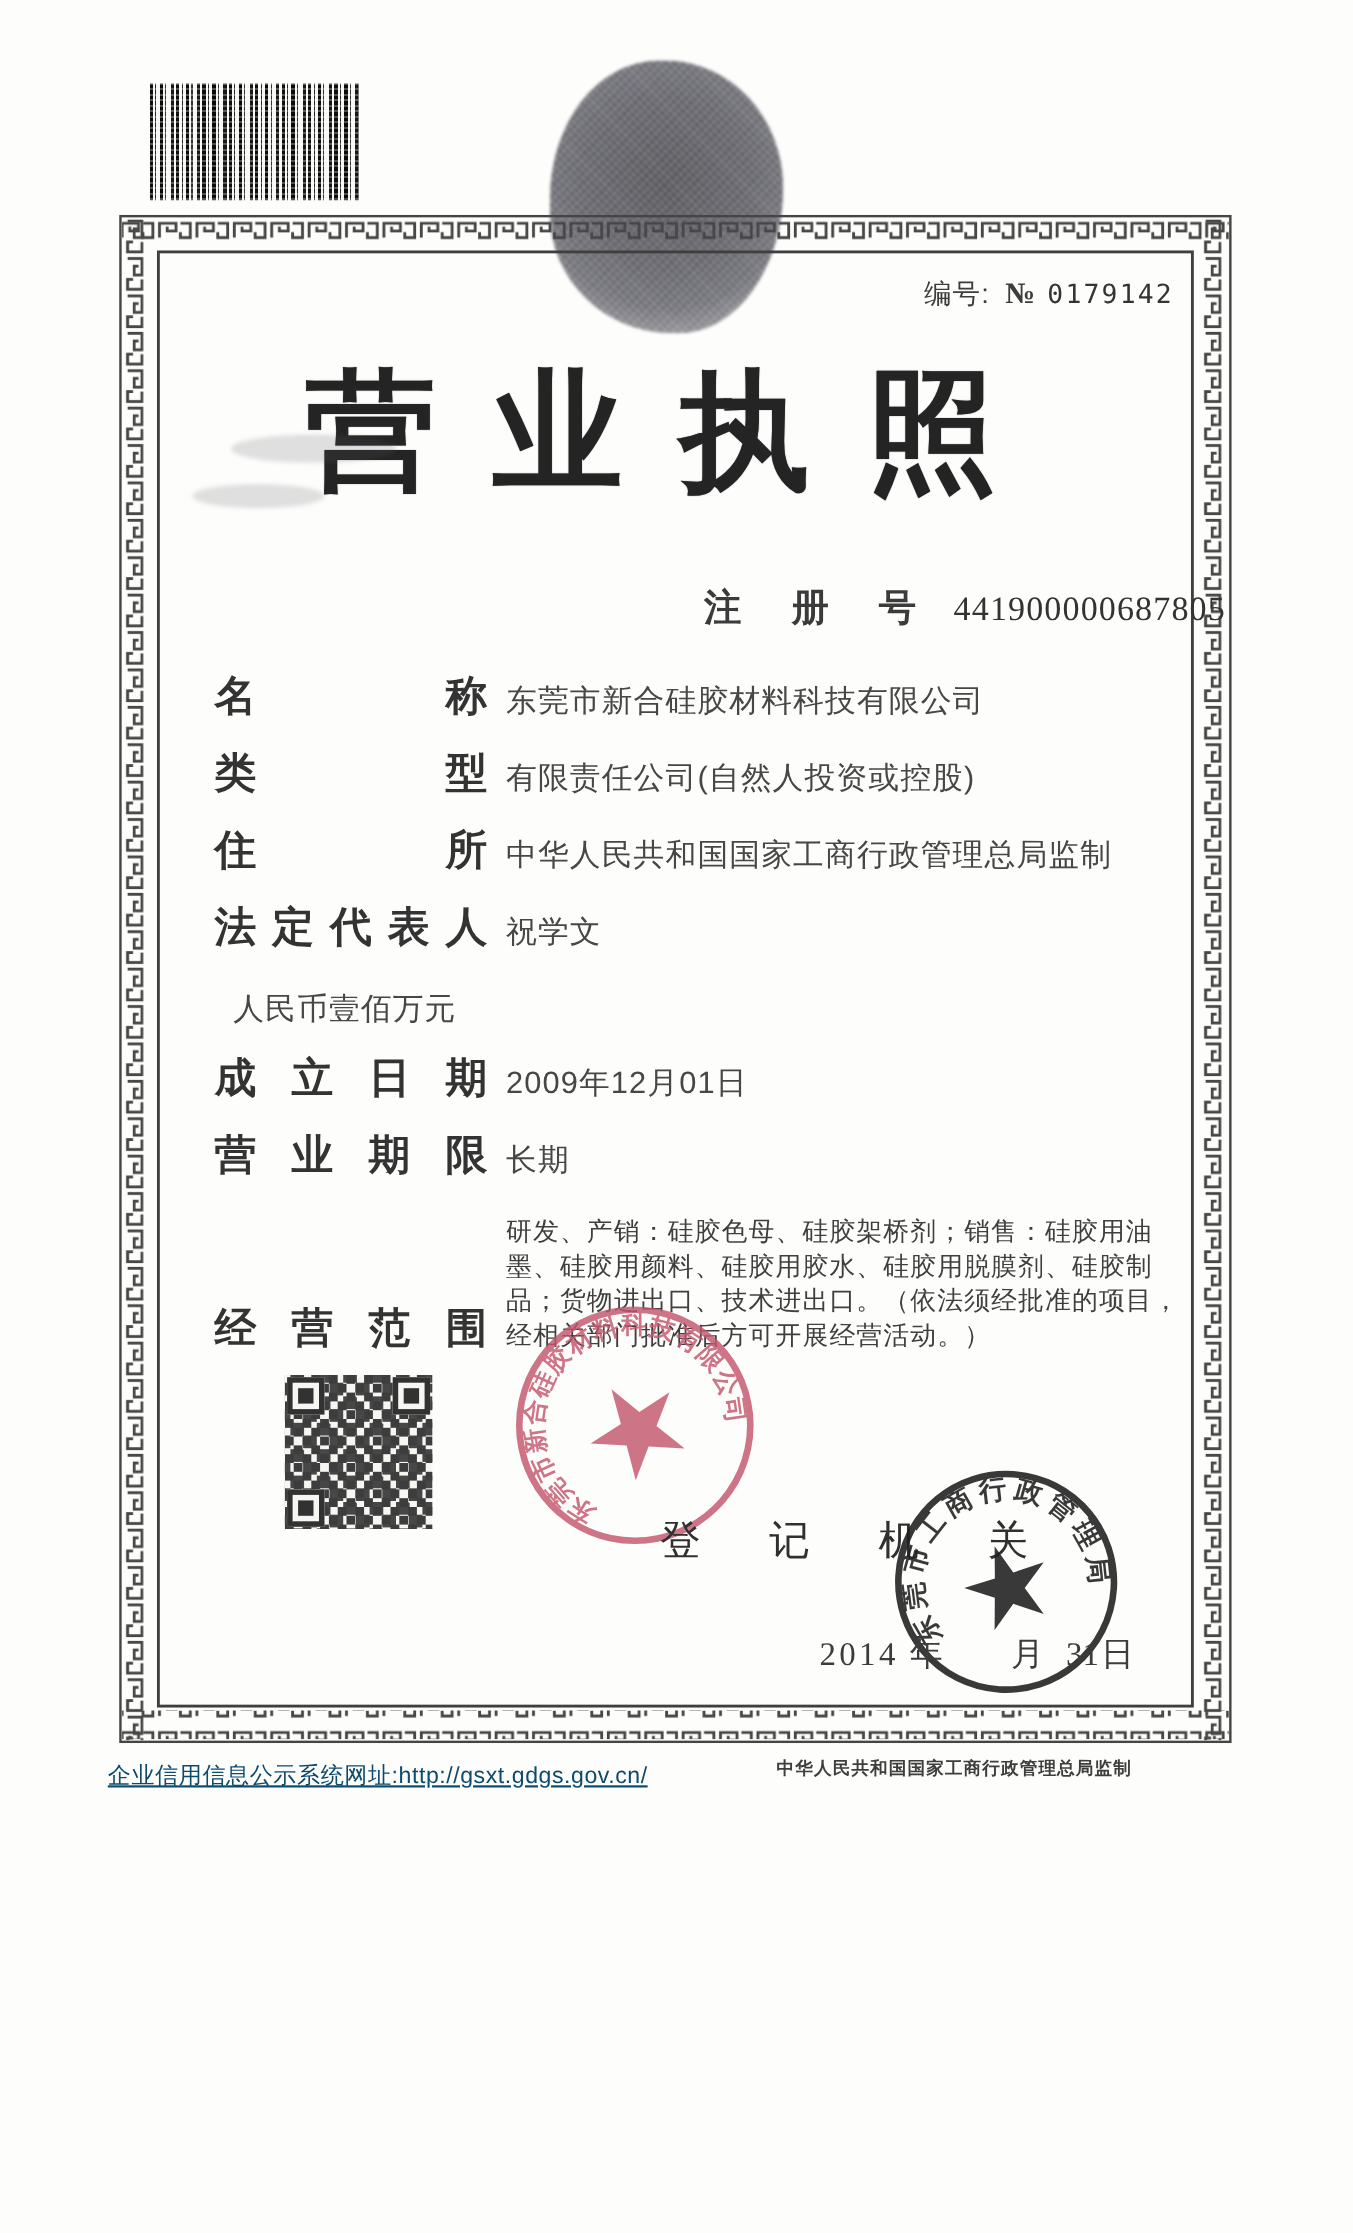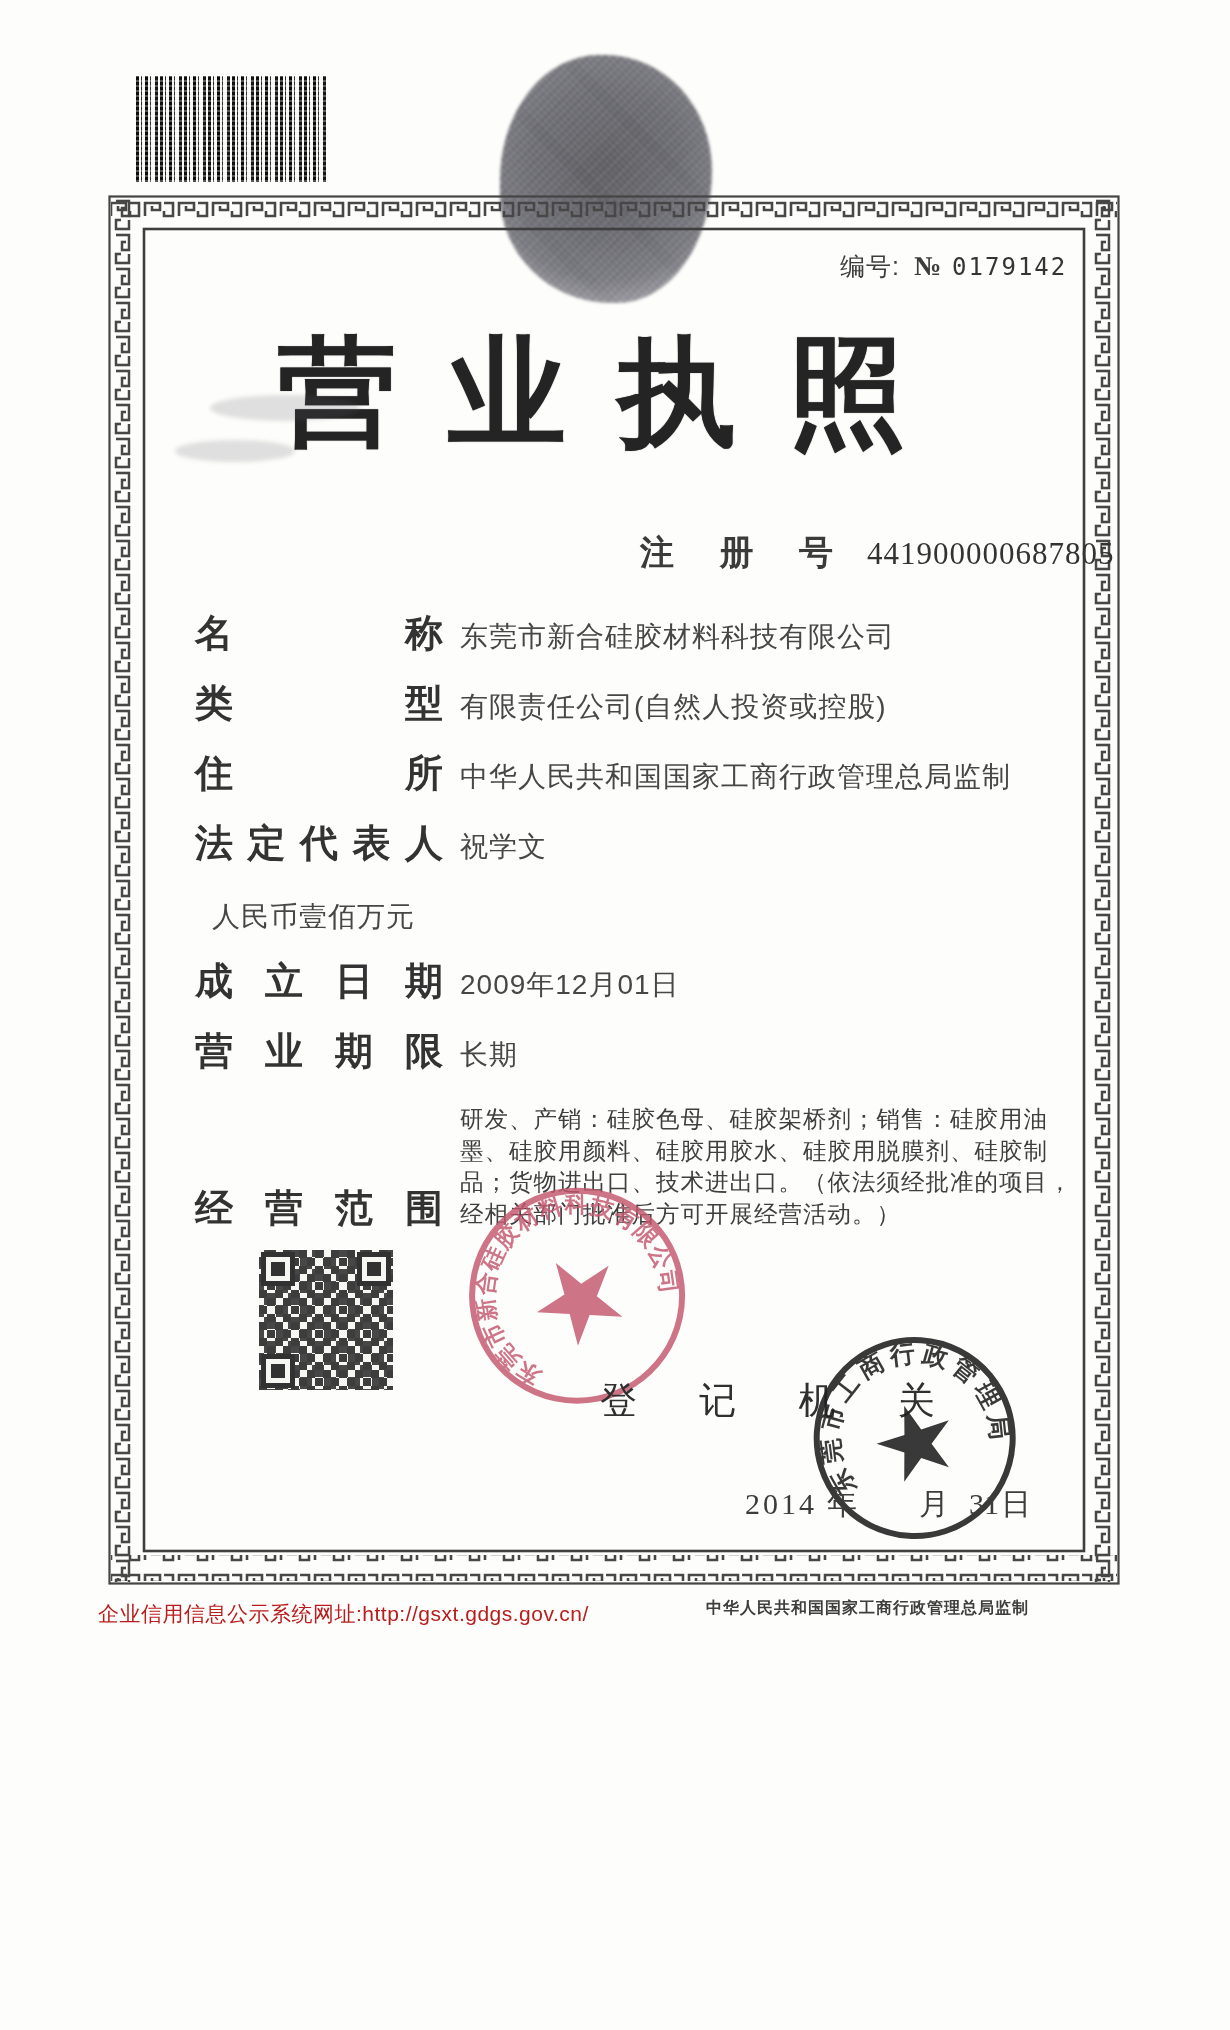--- a/index.html
+++ b/index.html
@@ -94,21 +94,21 @@
   
   .registrar{left:600px;top:1376px;font-size:37px;font-weight:400;letter-spacing:26px;color:#303030;white-space:nowrap;}
   .dateline{left:745px;top:1484px;font-size:30px;color:#3c3c3c;white-space:nowrap;}
   .dateline .yu{margin-left:10px;}
   .dateline .mu{margin-left:62px;}
   .dateline .dv{margin-left:20px;font-family:"Liberation Serif", serif;}
   .dateline .du{margin-left:2px;}
   .dateline .yv{font-family:"Liberation Serif", serif;letter-spacing:3px;}
 
   
-  .footer-left{left:98px;top:1600px;font-size:21px;color:#b91c1c;letter-spacing:.5px;}
+  .footer-left{left:98px;top:1600px;font-size:21px;color:#0c4a6e;letter-spacing:.5px;text-decoration:underline;}
   .footer-right{left:706px;top:1598px;font-size:16px;font-weight:600;color:#3e3e3e;letter-spacing:1px;}
 
   
   .smudge{background:rgba(90,90,100,.18);filter:blur(2px);border-radius:50%;}
 </style>
 </head>
 <body>
 
 <div class="abs barcode"></div>
 

